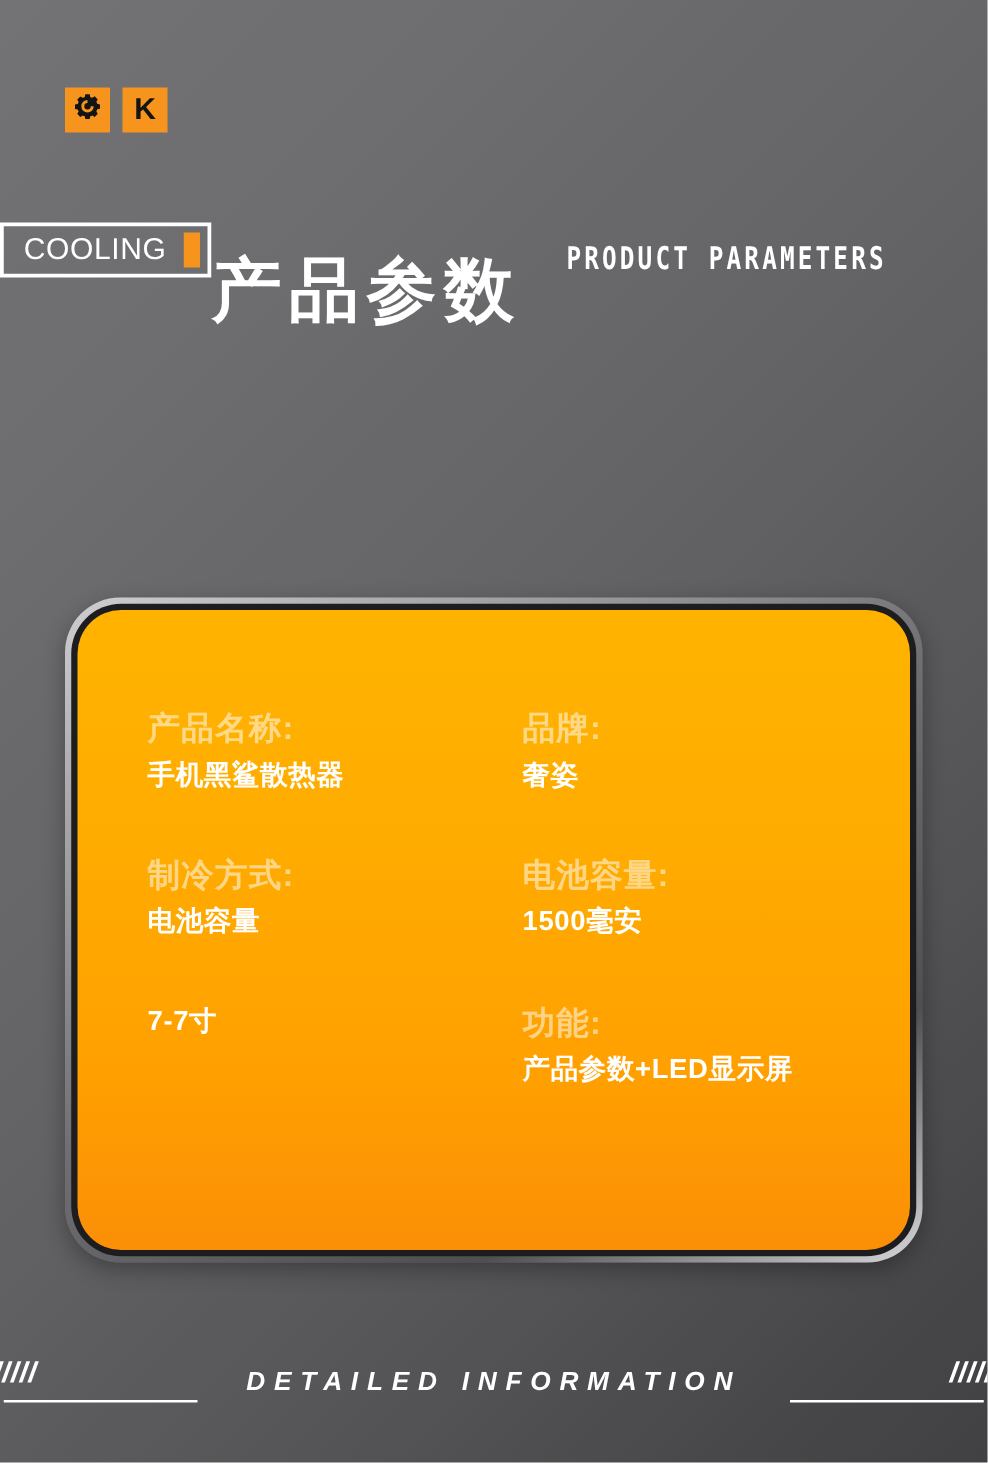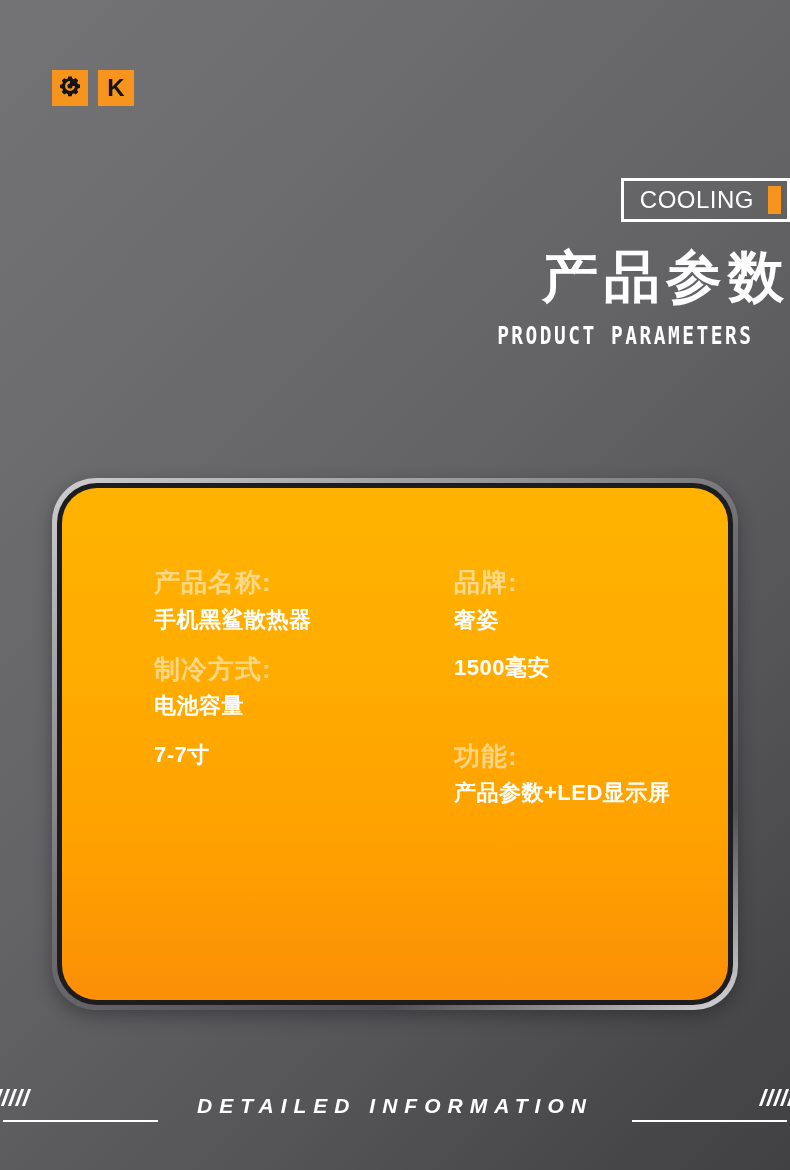--- a/index.html
+++ b/index.html
@@ -31,21 +31,21 @@
   .hbtn {
     width:36px; height:36px; background:#f7941d;
     display:flex; align-items:center; justify-content:center;
     color:#141414;
   }
   .hbtn-letter { font-size:24px; font-weight:bold; line-height:1; color:#141414; }
 
   
   .title-block {
     position:absolute; top:178px; left:0; right:0;
-    display:flex; flex-direction:column; align-items:flex-end;
+    display:flex; flex-direction:row; align-items:flex-start;
   }
   .badge {
     border:3px solid #ffffff;
     height:44px; display:flex; align-items:stretch;
     padding:0; position:relative;
   }
   .badge-text {
     color:#ffffff; font-size:24px; font-weight:500; letter-spacing:.5px;
     padding:0 14px 0 16px; display:flex; align-items:center; line-height:1;
   }
@@ -87,22 +87,22 @@
     width:100%; height:100%;
     border-radius:35px;
     background:linear-gradient(180deg,#ffb300 0%,#ffac00 35%,#ffa000 72%,#fb8f07 100%);
     padding:58px 0 0 0;
     position:relative;
     overflow:hidden;
   }
   .spec-grid {
     display:grid;
     grid-template-columns:300px 1fr;
-    row-gap:23px;
-    padding:22px 0 0 92px;
+    row-gap:54px;
+    padding:22px 0 0 56px;
   }
   .spec-label {
     color:rgba(255,255,255,.52);
     font-size:26px; font-weight:bold;
     line-height:1.1;
     margin-bottom:10px;
     letter-spacing:1px;
   }
   .spec-value {
     color:#ffffff;
@@ -174,20 +174,21 @@
         <div>
           <div class="spec-label">品牌:</div>
           <div class="spec-value">奢姿</div>
         </div>
 
         <div>
           <div class="spec-label">制冷方式:</div>
           <div class="spec-value">电池容量</div>
         </div>
         <div>
+          <div class="spec-label">电池容量:</div>
           <div class="spec-value">1500毫安</div>
         </div>
 
         <div>
           <div class="spec-value">7-7寸</div>
         </div>
         <div>
           <div class="spec-label">功能:</div>
           <div class="spec-value">产品参数+LED显示屏</div>
         </div>

